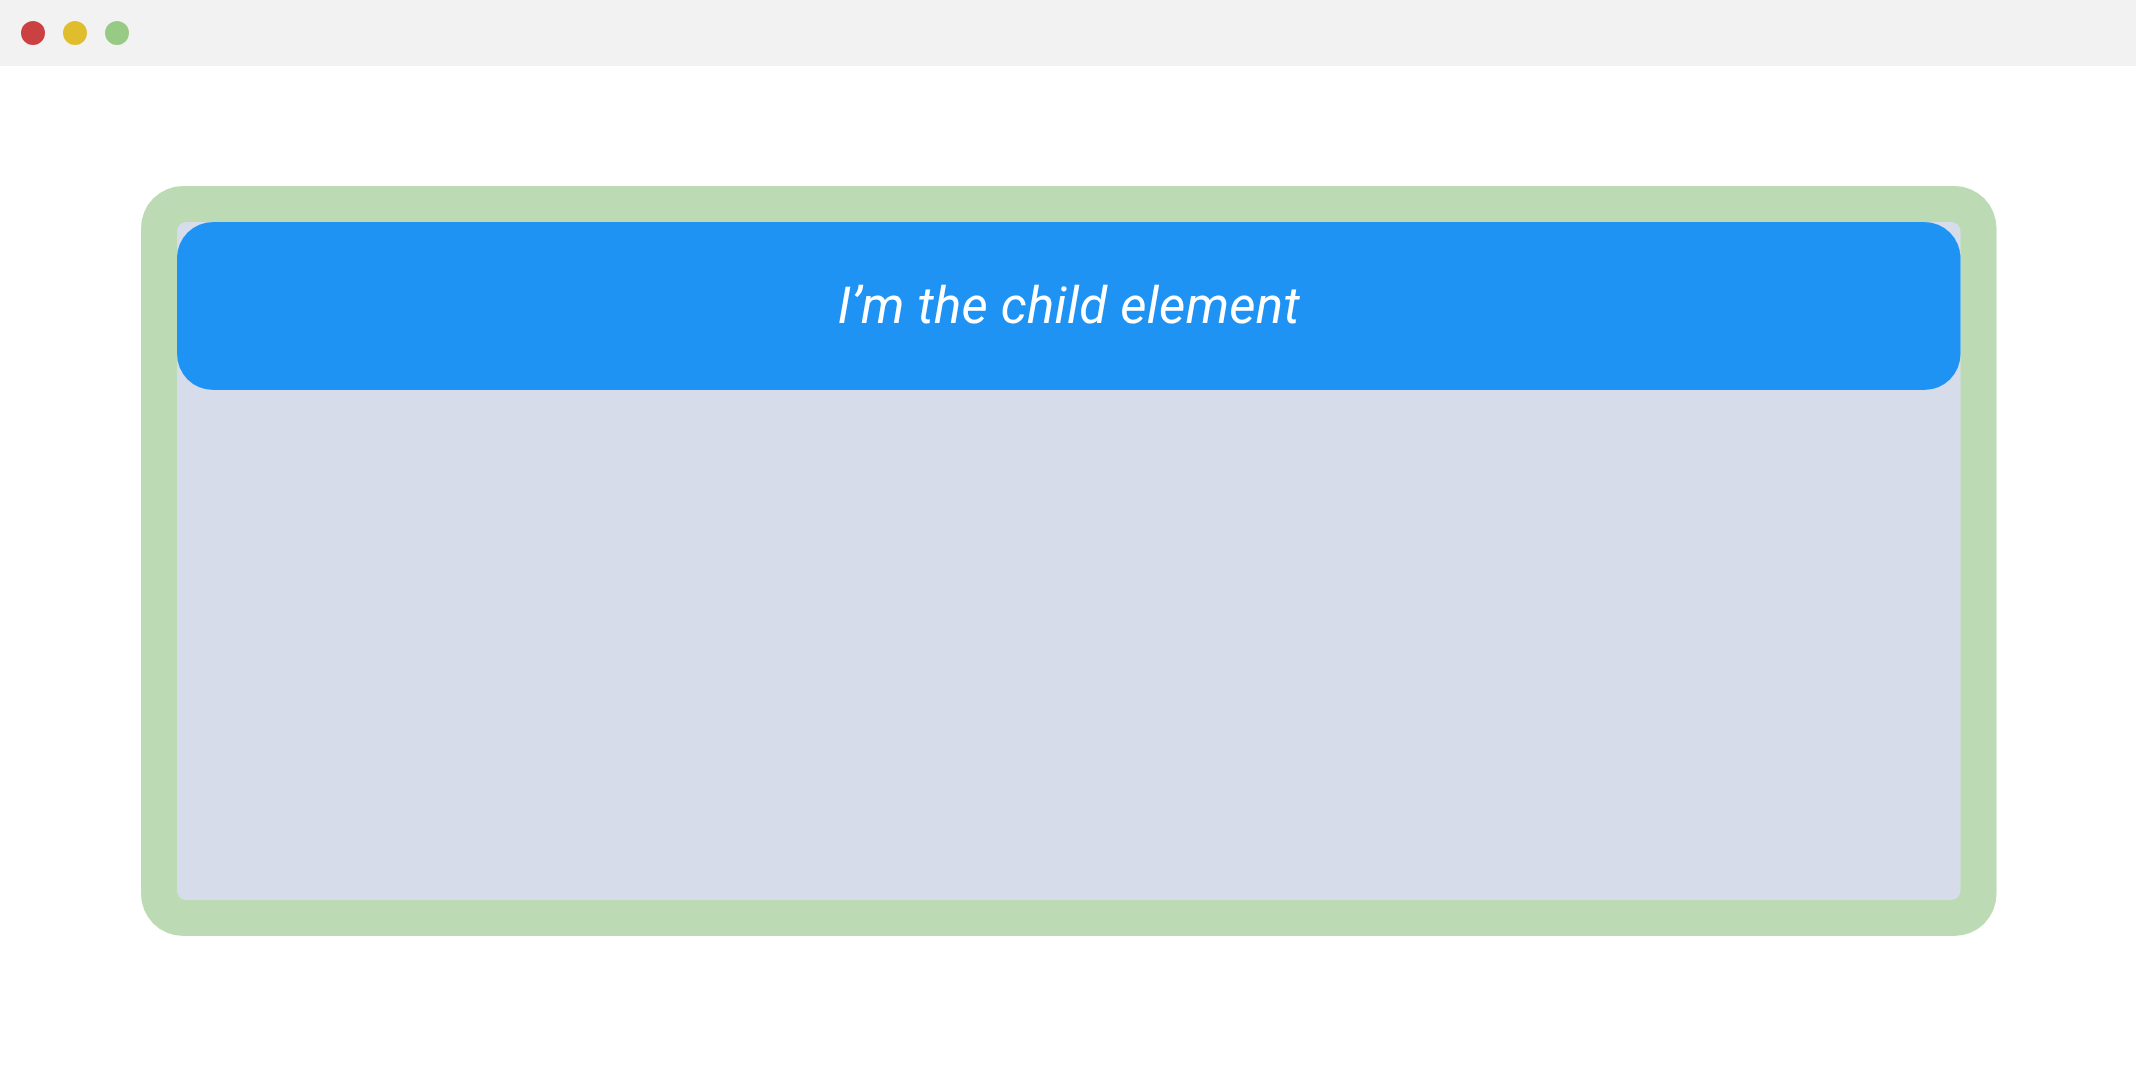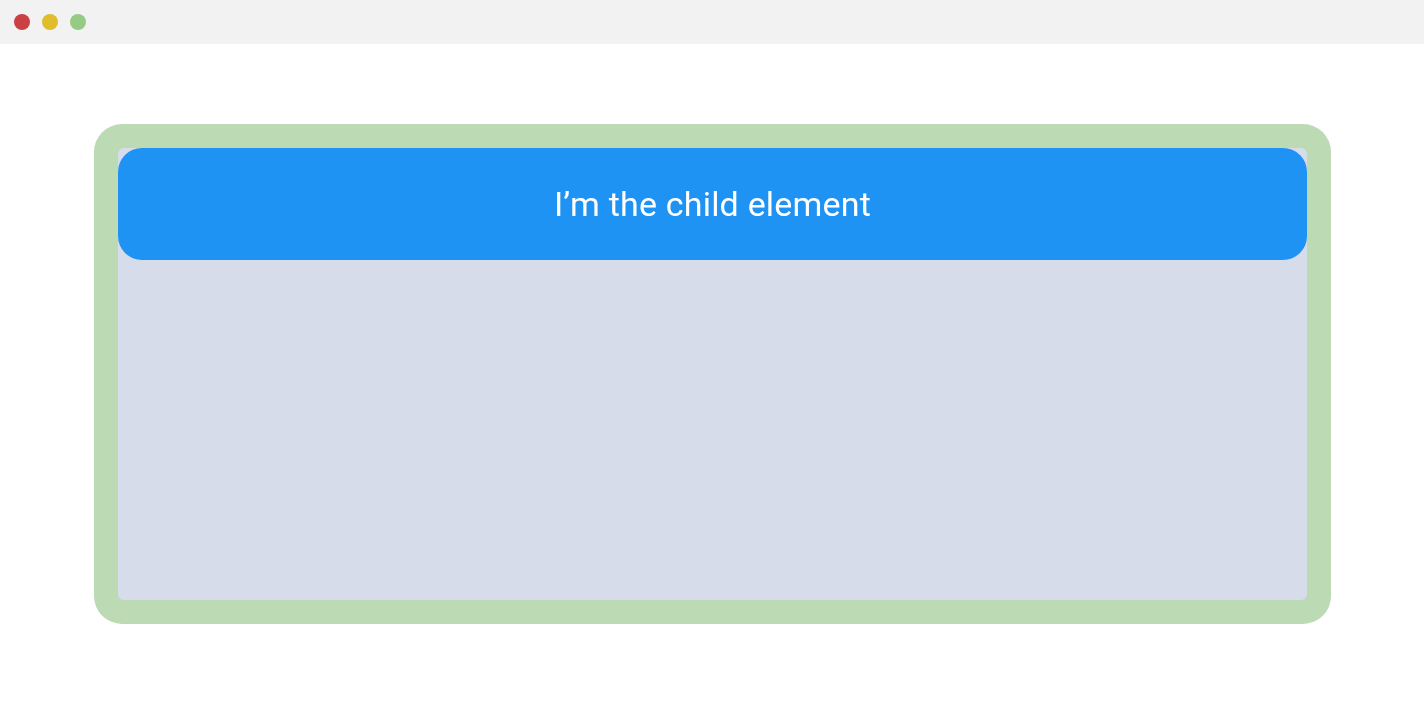--- a/index.html
+++ b/index.html
@@ -51,20 +51,21 @@
 
   .outer-box {
     position: absolute;
     left: 94px;
     top: 80px;
     width: 1237px;
     height: 500px;
     background: var(--outer-bg);
     border-radius: 28px;
     padding: 24px;
+    font-style: italic;
   }
 
   .inner-box {
     width: 100%;
     height: 100%;
     background: var(--inner-bg);
     border-radius: 6px;
     position: relative;
   }
 

